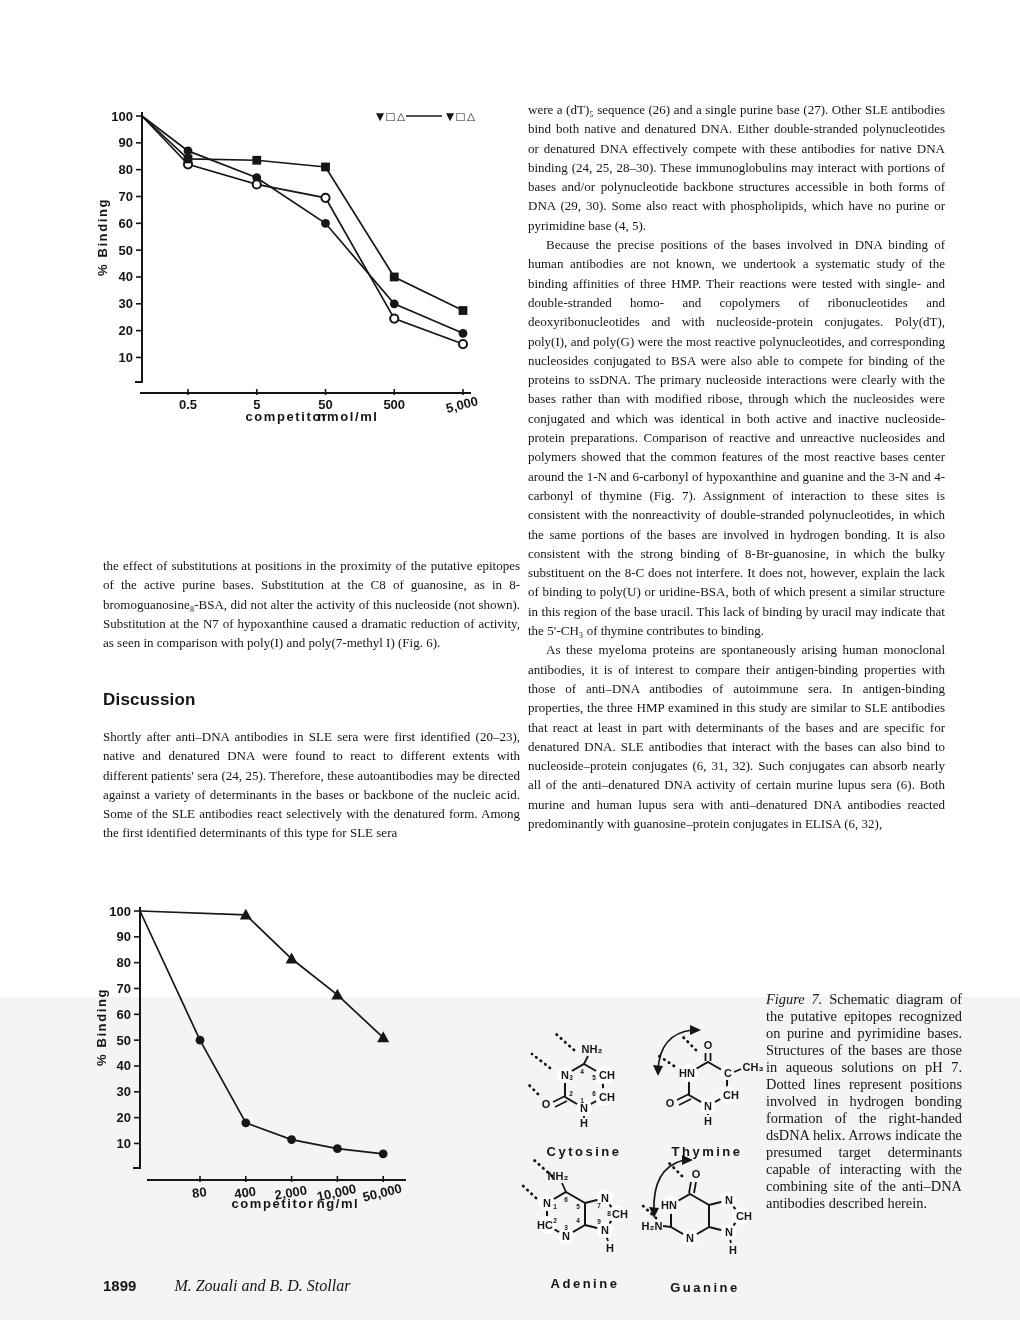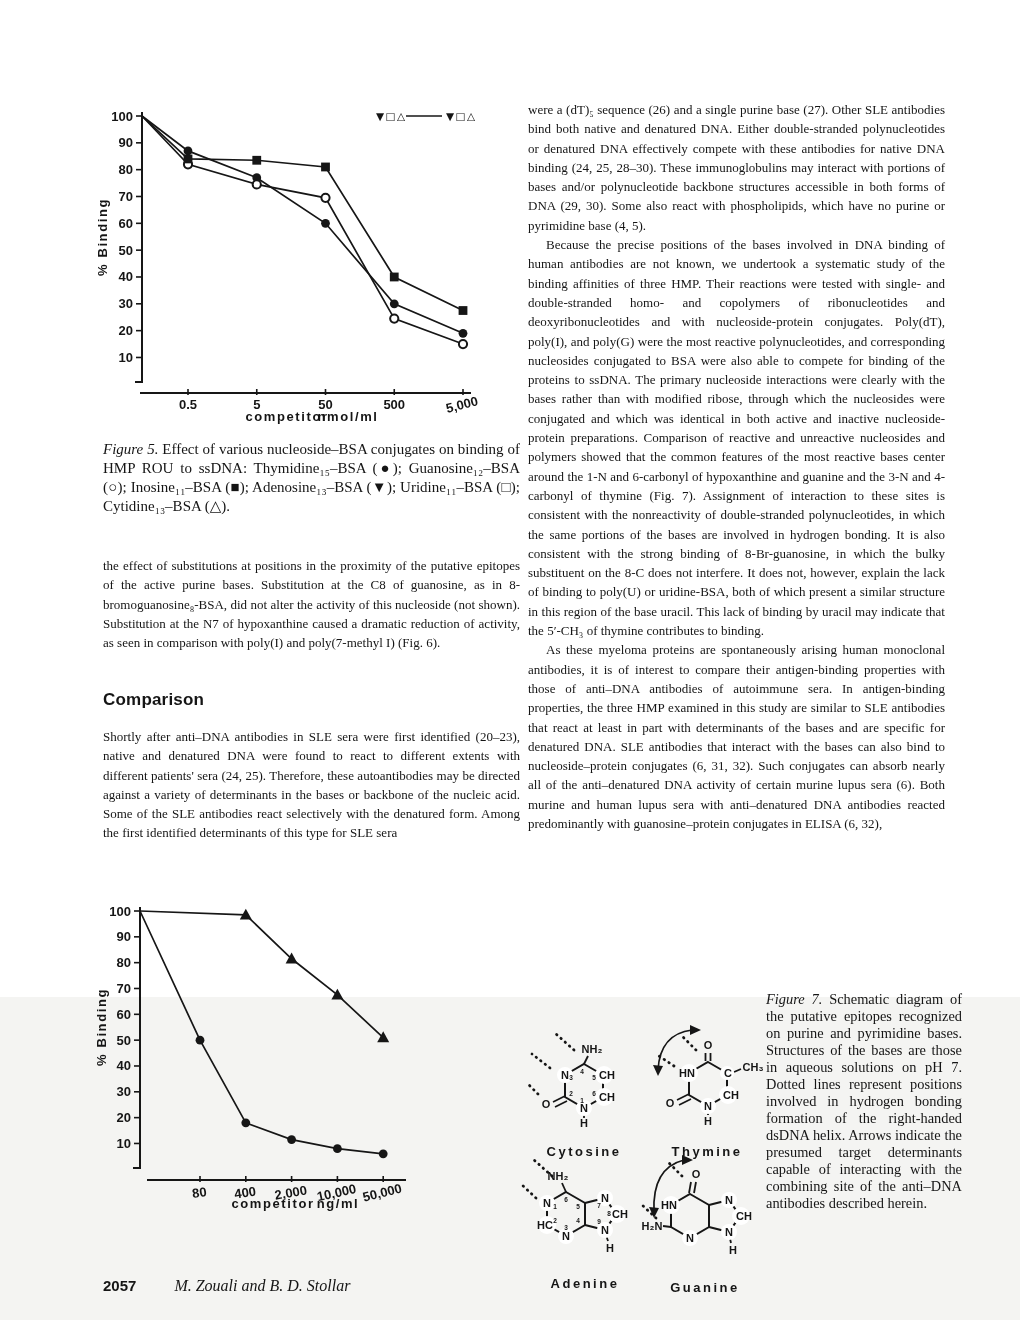--- a/index.html
+++ b/index.html
@@ -92,25 +92,24 @@
       <rect x="93.6" y="54.528" width="8.8" height="8.8" fill="#161616"></rect>
       <rect x="162.35" y="55.869499999999995" width="8.8" height="8.8" fill="#161616"></rect>
       <rect x="231.1" y="62.577000000000005" width="8.8" height="8.8" fill="#161616"></rect>
       <rect x="299.85" y="172.57999999999998" width="8.8" height="8.8" fill="#161616"></rect>
       <rect x="368.6" y="206.11749999999998" width="8.8" height="8.8" fill="#161616"></rect>
       <line x1="316" y1="16" x2="352" y2="16" class="ser"></line>
       <text x="286" y="20" class="mkt">▼□△</text>
       <text x="356" y="20" class="mkt">▼□△</text>
     </svg>
 
-  <p class="caption abs" style="left:103px;top:440px;width:417px"><span class="lead">Figure 5.</span><span> Effect of various nucleoside–BSA conjugates on binding of HMP ROU to ssDNA: Thymidine₁₅–BSA (●); Guanosine₁₂–BSA (○); Inosine₁₁–BSA (■); Adenosine₁₃–BSA (▼); Uridine₁₁–BSA (□); Cytidine₁₃–BSA (△).</span></p>
 
   <p class="body-text abs" style="left:103px;top:556px;width:417px">the effect of substitutions at positions in the proximity of the putative epitopes of the active purine bases. Substitution at the C8 of guanosine, as in 8-bromoguanosine₈-BSA, did not alter the activity of this nucleoside (not shown). Substitution at the N7 of hypoxanthine caused a dramatic reduction of activity, as seen in comparison with poly(I) and poly(7-methyl I) (Fig. 6).</p>
 
-  <h2 class="discussion abs" style="left:103px;top:690px">Comparison</h2>
+  <h2 class="discussion abs" style="left:103px;top:690px">Discussion</h2>
 
   <p class="body-text abs" style="left:103px;top:727px;width:417px">Shortly after anti–DNA antibodies in SLE sera were first identified (20–23), native and denatured DNA were found to react to different extents with different patients' sera (24, 25). Therefore, these autoantibodies may be directed against a variety of determinants in the bases or backbone of the nucleic acid. Some of the SLE antibodies react selectively with the denatured form. Among the first identified determinants of this type for SLE sera</p>
 
   <svg id="chart-fig6" class="abs" style="left:90px;top:895px" width="360" height="330" viewBox="0 0 360 330">
       <path d="M50 12 V273 h-7" class="ax"></path>
       <line x1="57" y1="285" x2="316" y2="285" class="ax"></line>
       <line x1="44" y1="16" x2="50" y2="16" class="axt"></line>
       <text x="41" y="20.5" class="tick ty">100</text>
       <line x1="44" y1="41.83" x2="50" y2="41.83" class="axt"></line>
       <text x="41" y="46.33" class="tick ty">90</text>
@@ -151,21 +150,21 @@
       <circle cx="293.2" cy="258.802" r="4.4" fill="#161616"></circle>
       <polyline points="50,16 155.8,19.8745 201.6,63.785500000000006 247.39999999999998,99.9475 293.2,142.567" class="ser"></polyline>
       <path d="M155.8 13.674500000000002 L161.8 24.4745 L149.8 24.4745 Z" fill="#161616"></path>
       <path d="M201.6 57.5855 L207.6 68.38550000000001 L195.6 68.38550000000001 Z" fill="#161616"></path>
       <path d="M247.39999999999998 93.7475 L253.39999999999998 104.5475 L241.39999999999998 104.5475 Z" fill="#161616"></path>
       <path d="M293.2 136.36700000000002 L299.2 147.167 L287.2 147.167 Z" fill="#161616"></path>
     </svg>
 
 
   <div class="footer abs" style="left:103px;top:1277px">
-    <span class="pnum">2057</span>
+    <span class="pnum">1899</span>
     <span class="authors">M. Zouali and B. D. Stollar</span>
   </div>
 
   <div class="abs" style="left:528px;top:100px;width:417px">
     <p class="body-text">were a (dT)₅ sequence (26) and a single purine base (27). Other SLE antibodies bind both native and denatured DNA. Either double-stranded polynucleotides or denatured DNA effectively compete with these antibodies for native DNA binding (24, 25, 28–30). These immunoglobulins may interact with portions of bases and/or polynucleotide backbone structures accessible in both forms of DNA (29, 30). Some also react with phospholipids, which have no purine or pyrimidine base (4, 5).</p>
     <p class="body-text indent">Because the precise positions of the bases involved in DNA binding of human antibodies are not known, we undertook a systematic study of the binding affinities of three HMP. Their reactions were tested with single- and double-stranded homo- and copolymers of ribonucleotides and deoxyribonucleotides and with nucleoside-protein conjugates. Poly(dT), poly(I), and poly(G) were the most reactive polynucleotides, and corresponding nucleosides conjugated to BSA were also able to compete for binding of the proteins to ssDNA. The primary nucleoside interactions were clearly with the bases rather than with modified ribose, through which the nucleosides were conjugated and which was identical in both active and inactive nucleoside-protein preparations. Comparison of reactive and unreactive nucleosides and polymers showed that the common features of the most reactive bases center around the 1-N and 6-carbonyl of hypoxanthine and guanine and the 3-N and 4-carbonyl of thymine (Fig. 7). Assignment of interaction to these sites is consistent with the nonreactivity of double-stranded polynucleotides, in which the same portions of the bases are involved in hydrogen bonding. It is also consistent with the strong binding of 8-Br-guanosine, in which the bulky substituent on the 8-C does not interfere. It does not, however, explain the lack of binding to poly(U) or uridine-BSA, both of which present a similar structure in this region of the base uracil. This lack of binding by uracil may indicate that the 5′-CH₃ of thymine contributes to binding.</p>
     <p class="body-text indent">As these myeloma proteins are spontaneously arising human monoclonal antibodies, it is of interest to compare their antigen-binding properties with those of anti–DNA antibodies of autoimmune sera. In antigen-binding properties, the three HMP examined in this study are similar to SLE antibodies that react at least in part with determinants of the bases and are specific for denatured DNA. SLE antibodies that interact with the bases can also bind to nucleoside–protein conjugates (6, 31, 32). Such conjugates can absorb nearly all of the anti–denatured DNA activity of certain murine lupus sera (6). Both murine and human lupus sera with anti–denatured DNA antibodies reacted predominantly with guanosine–protein conjugates in ELISA (6, 32),</p>
   </div>
 
   <div class="abs mol" style="left:524px;top:1022px;width:120px">

